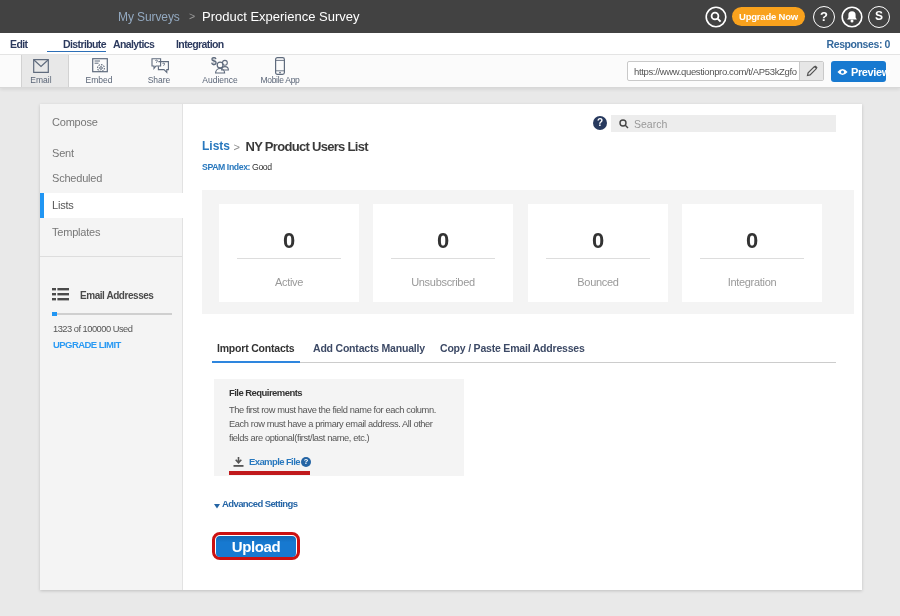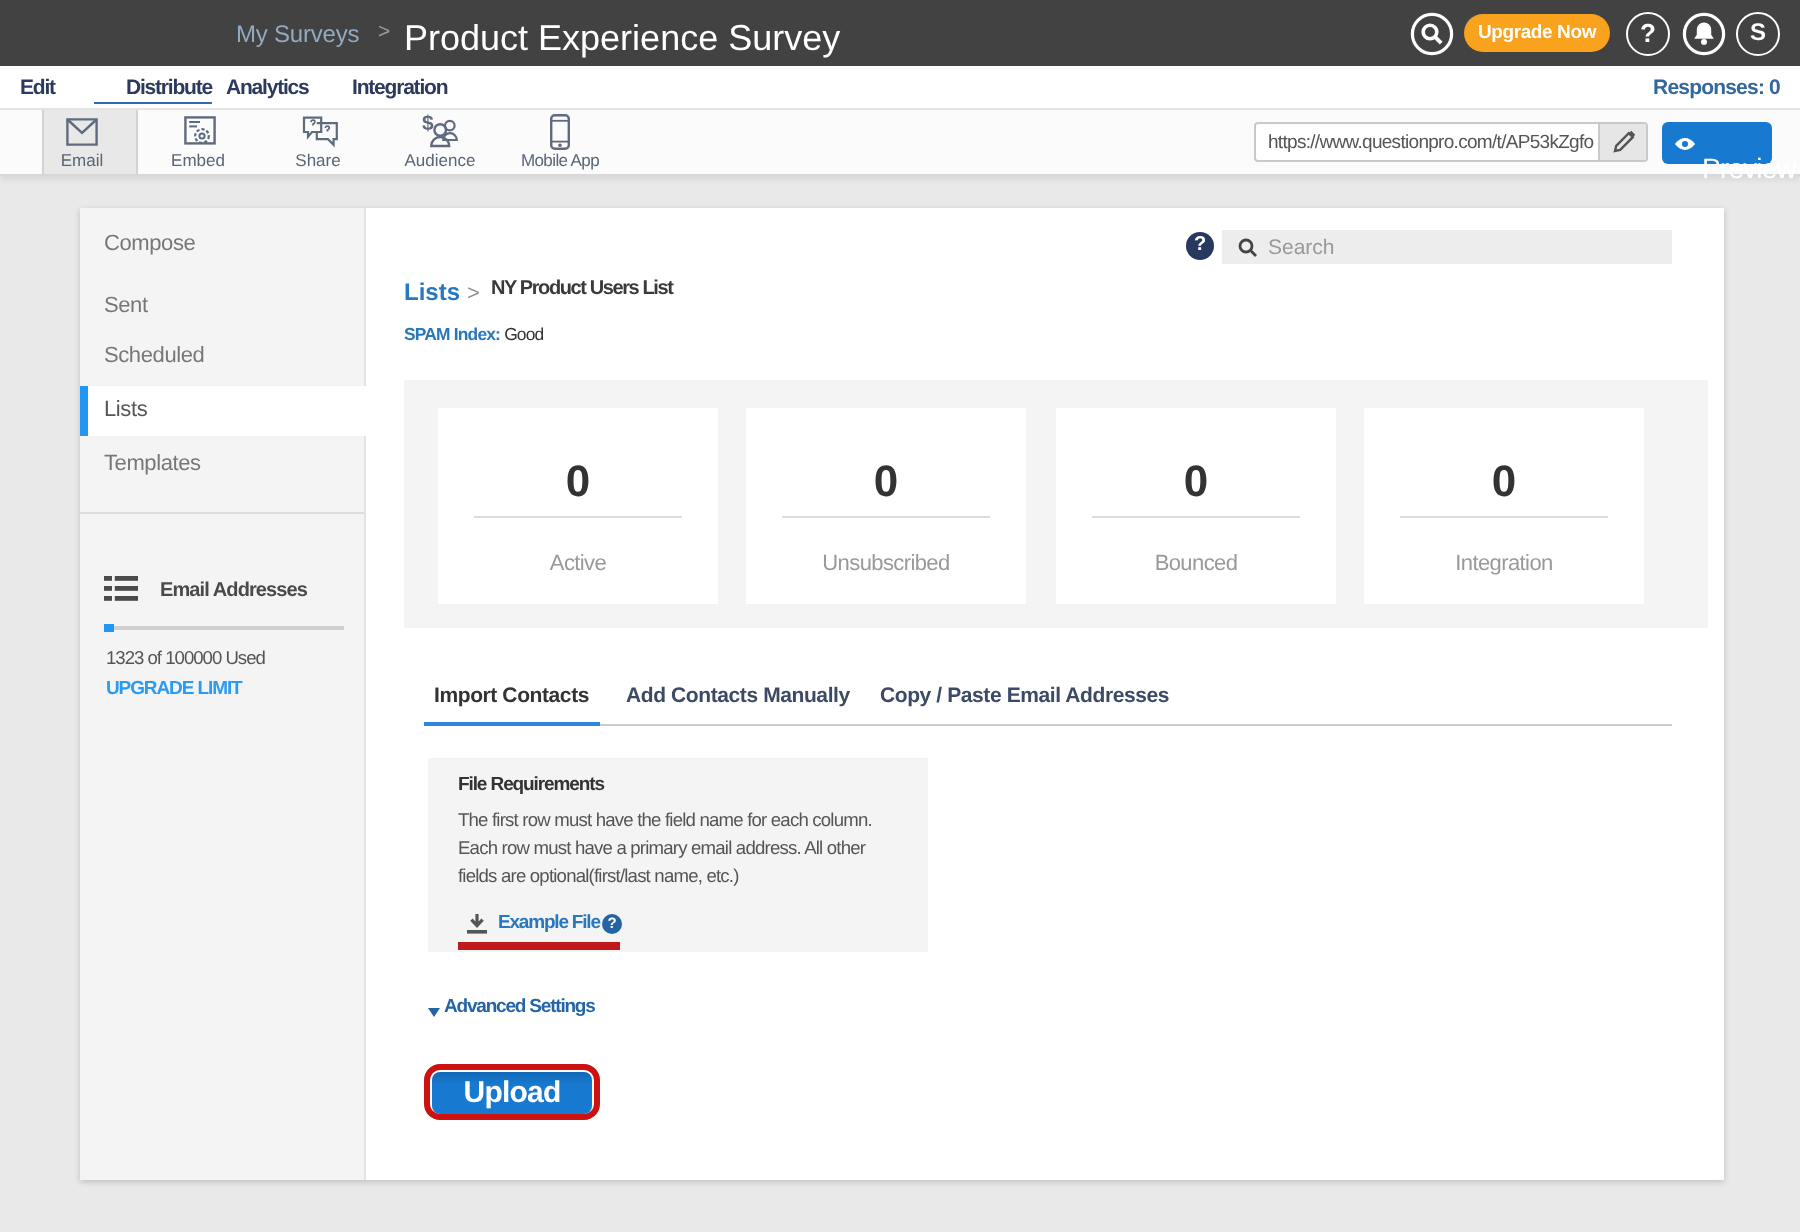--- a/index.html
+++ b/index.html
@@ -37,21 +37,21 @@
         <path d="M1.2 4.6 V3.3 Q1.2 1.2 3.3 1.2 H8.4 Q10.8 1.2 10.8 3.6 V5.8 Q10.8 8.3 8.3 8.3 H6" fill="none" stroke="#fff" stroke-width="2.4"></path>
         <circle cx="2.4" cy="12.3" r="1.45" fill="#fff"></circle>
       </svg>
       <div class="abs tb-txt" style="left:37px;top:9px;font-size:12.5px;letter-spacing:-0.2px;">Surveys</div>
       <svg class="abs" style="left:87px;top:14px" width="9" height="6" viewBox="0 0 9 6">
           <path d="M0 0 L9 0 L4.5 5.5 Z" fill="#fff"></path>
         </svg>
     </div>
     <div class="abs" style="left:118px;top:10px;font-size:12px;color:#93a9c0;letter-spacing:-0.1px;">My Surveys</div>
     <div class="abs" style="left:189px;top:10px;font-size:10.5px;color:#9a9a9a;">&gt;</div>
-    <div class="abs tb-txt" style="left:202px;top:9px;font-size:18px;">Product Experience Survey</div>
+    <div class="abs tb-txt" style="left:202px;top:9px;font-size:13px;">Product Experience Survey</div>
 
     <svg class="abs" style="left:705px;top:6px" width="22" height="22" viewBox="0 0 22 22">
       <circle cx="11" cy="11" r="9.8" fill="none" stroke="#fff" stroke-width="1.6"></circle>
       <circle cx="10" cy="10" r="3.4" fill="none" stroke="#fff" stroke-width="1.8"></circle>
       <line x1="12.6" y1="12.6" x2="15.6" y2="15.6" stroke="#fff" stroke-width="2"></line>
     </svg>
     <div class="abs" style="left:732px;top:7px;width:73px;height:19px;background:#f9a21d;border-radius:10px;color:#fff;font-size:9.5px;font-weight:bold;text-align:center;line-height:19px;letter-spacing:-0.2px;">Upgrade Now</div>
     <div class="abs" style="left:813px;top:6px;width:22px;height:22px;border:1.6px solid #fff;border-radius:50%;color:#fff;font-size:13px;font-weight:bold;text-align:center;line-height:19px;">?</div>
     <svg class="abs" style="left:841px;top:6px" width="22" height="22" viewBox="0 0 22 22">
       <circle cx="11" cy="11" r="9.8" fill="none" stroke="#fff" stroke-width="1.6"></circle>
@@ -122,21 +122,21 @@
         <svg class="abs" style="left:6px;top:3px" width="12" height="12" viewBox="0 0 12 12">
             <path d="M1.5 10.5 l0.6-2.6 6.3-6.3 2 2 -6.3 6.3 Z M9.2 0.8 l2 2" fill="none" stroke="#555" stroke-width="1.2"></path>
           </svg>
       </div>
     </div>
     <div class="abs" style="left:831px;top:6px;width:55px;height:21px;background:#1779d0;border-radius:3px;">
       <svg class="abs" style="left:6px;top:7px" width="11" height="8" viewBox="0 0 13 9">
         <path d="M0.5 4.5 Q6.5 -2.5 12.5 4.5 Q6.5 11.5 0.5 4.5 Z" fill="#fff"></path>
         <circle cx="6.5" cy="4.5" r="1.8" fill="#1779d0"></circle>
       </svg>
-      <div class="abs" style="left:20px;top:15px;color:#fff;font-size:14px;font-weight:normal;letter-spacing:-0.4px;">Preview</div>
+      <div class="abs" style="left:20px;top:5px;color:#fff;font-size:11px;font-weight:bold;letter-spacing:-0.4px;">Preview</div>
     </div>
   </div>
 
   <div class="abs" id="card">
     <div class="abs" id="sidebar">
       <div class="side-item" style="top:4px;">Compose</div>
       <div class="side-item" style="top:35px;">Sent</div>
       <div class="side-item" style="top:60px;">Scheduled</div>
       <div class="side-item" style="top:89px;height:25px;line-height:25px;background:#fff;border-left:4px solid #2196f3;padding-left:8px;color:#555;">Lists</div>
       <div class="side-item" style="top:114px;">Templates</div>
@@ -162,21 +162,21 @@
     <div class="abs" style="left:553px;top:12px;width:14px;height:14px;background:#27395e;border-radius:50%;color:#fff;font-size:10px;font-weight:bold;text-align:center;line-height:14px;">?</div>
     <div class="abs" style="left:571px;top:11px;width:225px;height:17px;background:#ededed;">
       <svg class="abs" style="left:8px;top:4px" width="10" height="10" viewBox="0 0 10 10">
         <circle cx="4" cy="4" r="3" fill="none" stroke="#444" stroke-width="1.4"></circle>
           <line x1="6.3" y1="6.3" x2="9" y2="9" stroke="#444" stroke-width="1.4"></line>
       </svg>
       <div class="abs" style="left:23px;top:3px;font-size:10.5px;color:#999;">Search</div>
     </div>
     <div class="abs" style="left:162px;top:35px;font-size:12px;font-weight:bold;color:#2878be;">Lists</div>
     <div class="abs" style="left:193.5px;top:37px;font-size:11px;color:#8c8c8c;">&gt;</div>
-    <div class="abs" style="left:205.5px;top:35px;font-size:10px;font-weight:bold;color:#3a3a3a;letter-spacing:-0.7px;">NY Product Users List</div>
+    <div class="abs" style="left:205.5px;top:35px;font-size:13px;font-weight:bold;color:#3a3a3a;letter-spacing:-0.7px;">NY Product Users List</div>
     <div class="abs" style="left:162px;top:58px;font-size:8.7px;letter-spacing:-0.4px;"><span style="color:#2878be;font-weight:bold;">SPAM Index:</span> <span style="color:#333;">Good</span></div>
 
     <div class="abs" style="left:162px;top:86px;width:652px;height:124px;background:#f4f4f4;">
       <div class="abs" style="left:17px;top:14px;width:140px;height:98px;background:#fff;"></div>
       <div class="abs" style="left:171px;top:14px;width:140px;height:98px;background:#fff;"></div>
       <div class="abs" style="left:326px;top:14px;width:140px;height:98px;background:#fff;"></div>
       <div class="abs" style="left:480px;top:14px;width:140px;height:98px;background:#fff;"></div>
       <div class="abs stat" style="left:17px;top:14px;width:140px;">
           <div class="n">0</div>
           <div class="d"></div>

